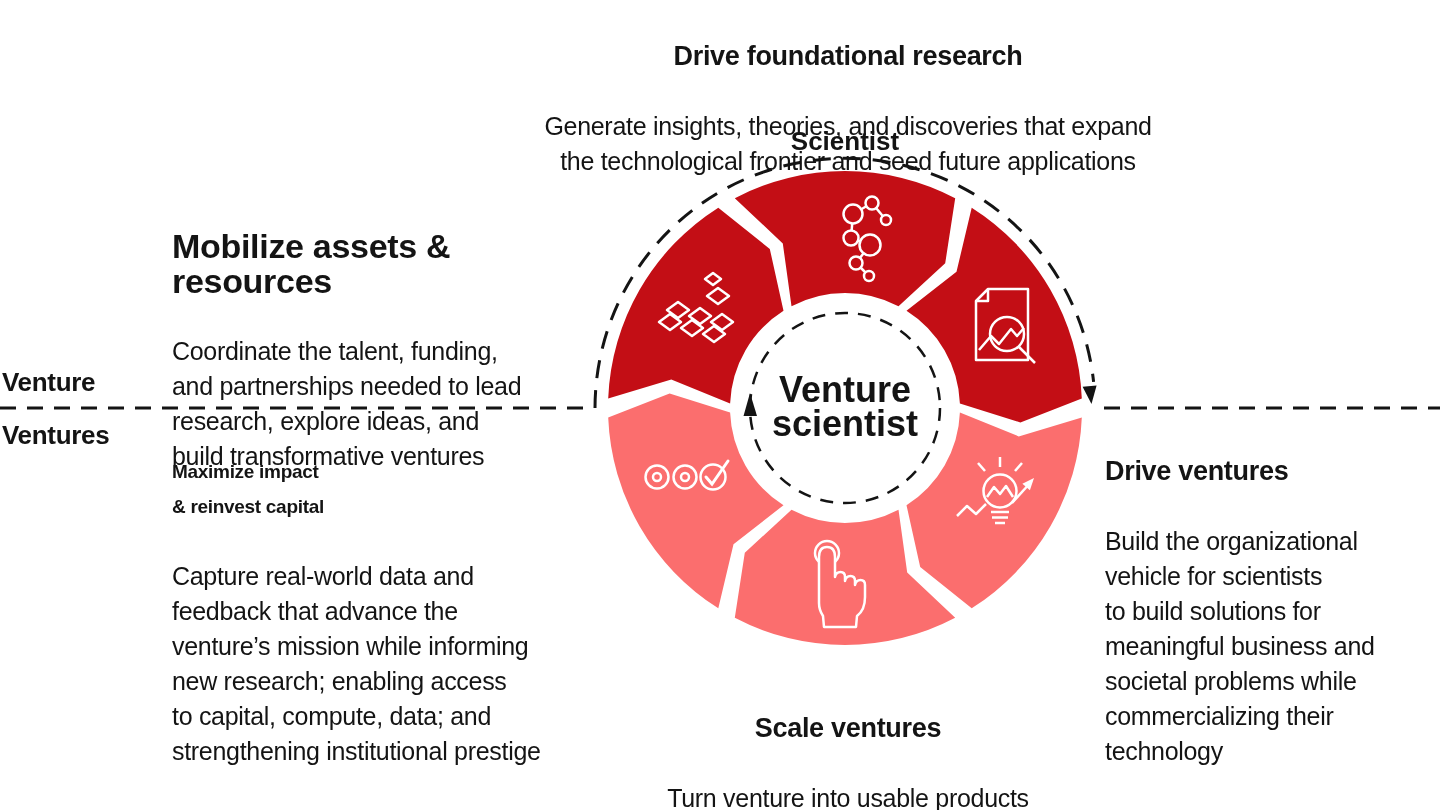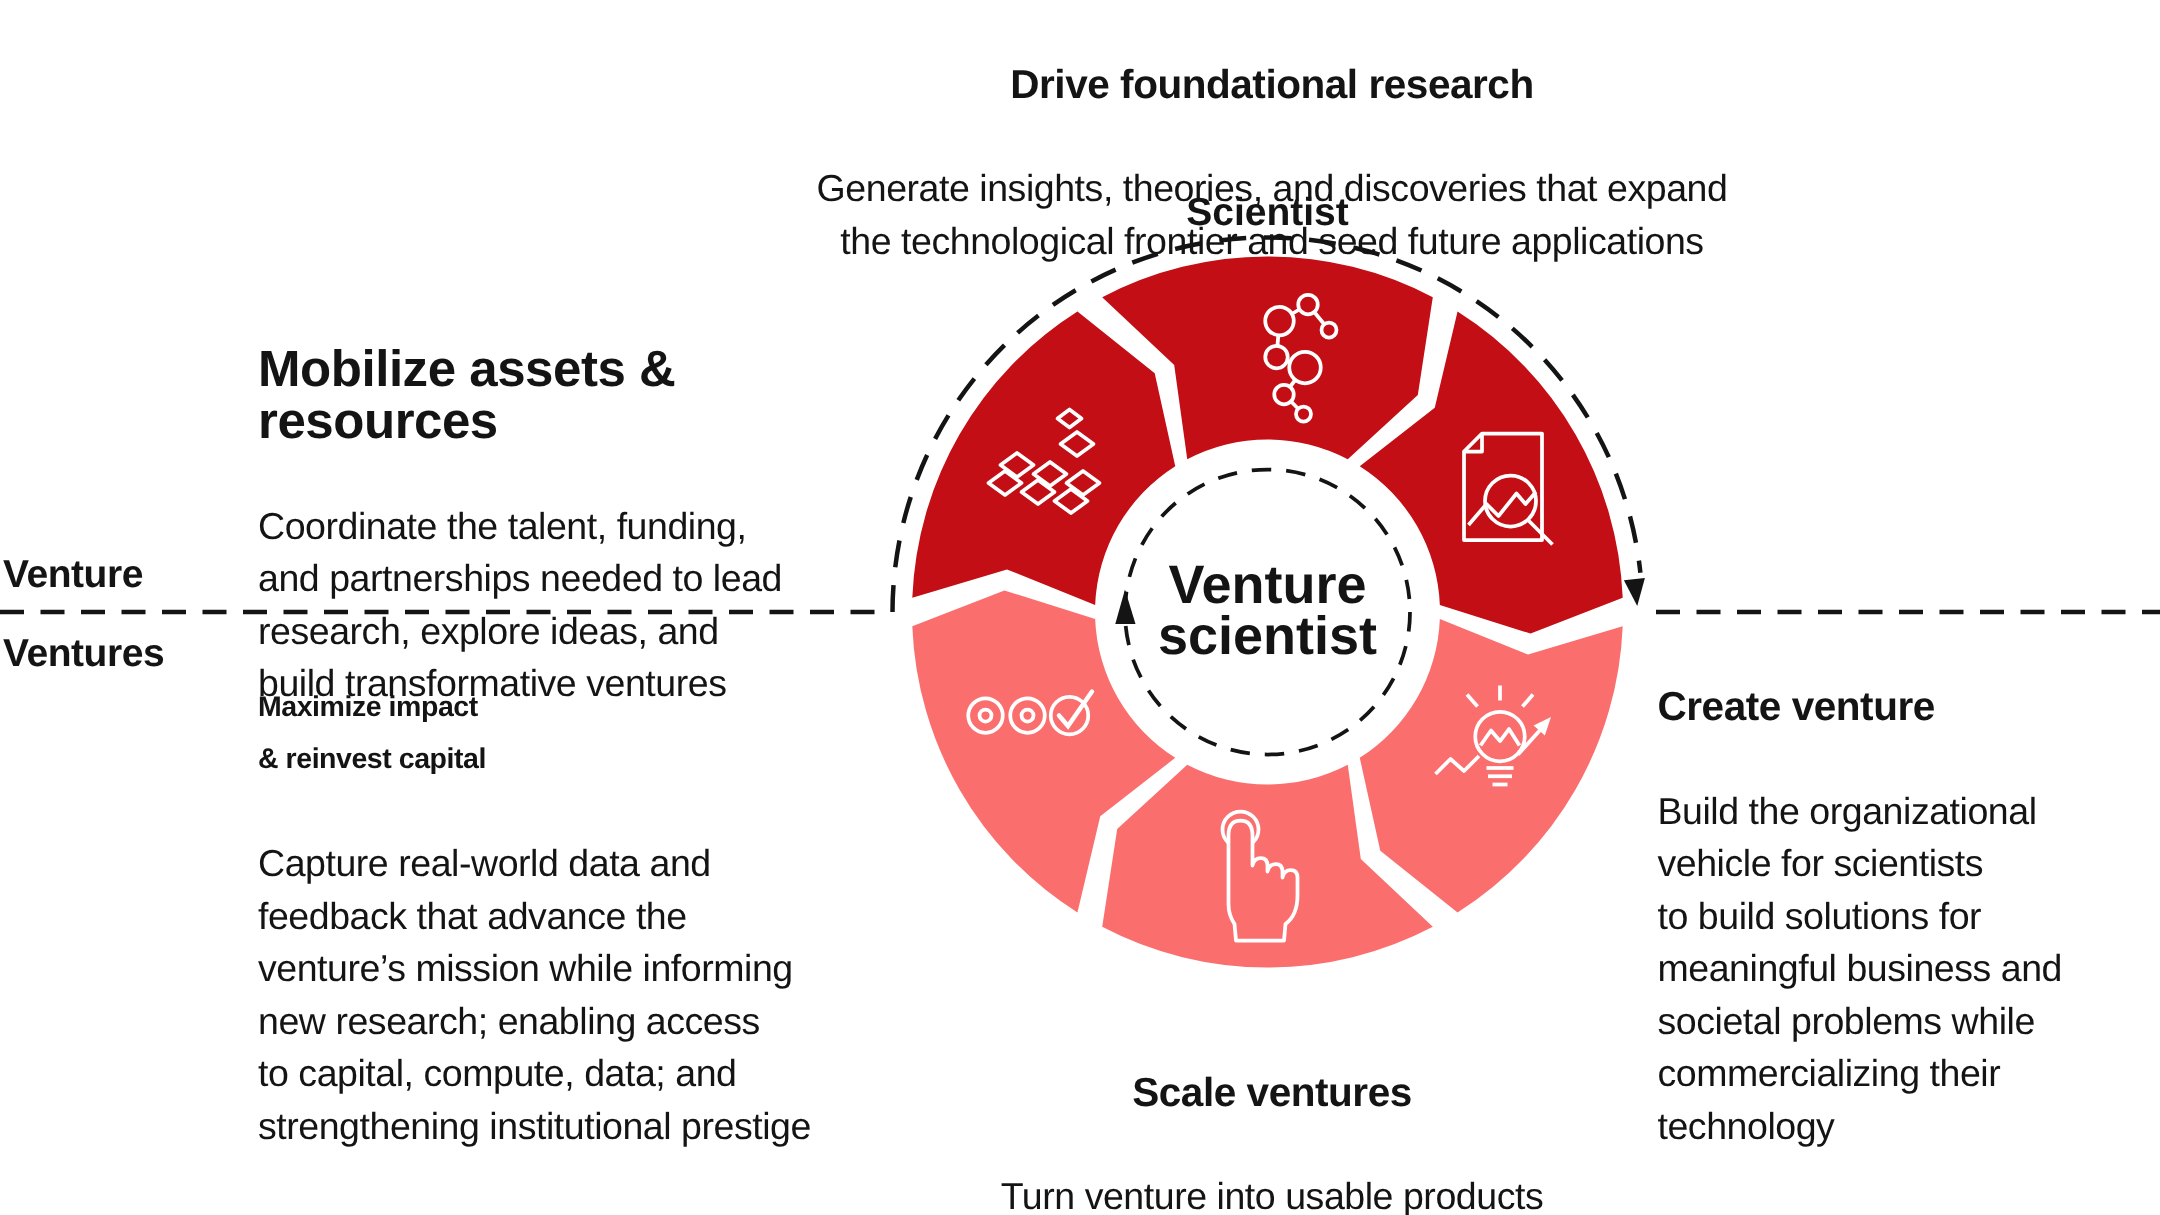--- a/index.html
+++ b/index.html
@@ -176,21 +176,21 @@
 &amp; reinvest capital</div>
     <div class="body">Capture real-world data and
 feedback that advance the
 venture’s mission while informing
 new research; enabling access
 to capital, compute, data; and
 strengthening institutional prestige</div>
   </div>
 
   <div class="block" style="left:1105px; top:419px; width:335px;">
-    <div class="title" style="font-size:27px;">Create venture</div>
+    <div class="title" style="font-size:27px;">Drive ventures</div>
     <div class="body">Build the organizational
 vehicle for scientists
 to build solutions for
 meaningful business and
 societal problems while
 commercializing their
 technology</div>
   </div>
 
   <div class="block center-text" style="left:498px; top:676px; width:700px;">

